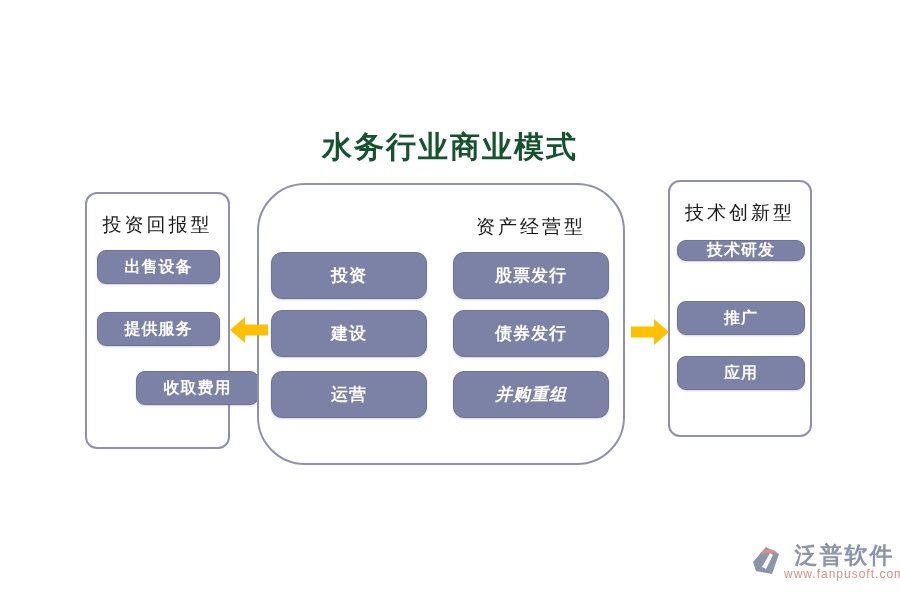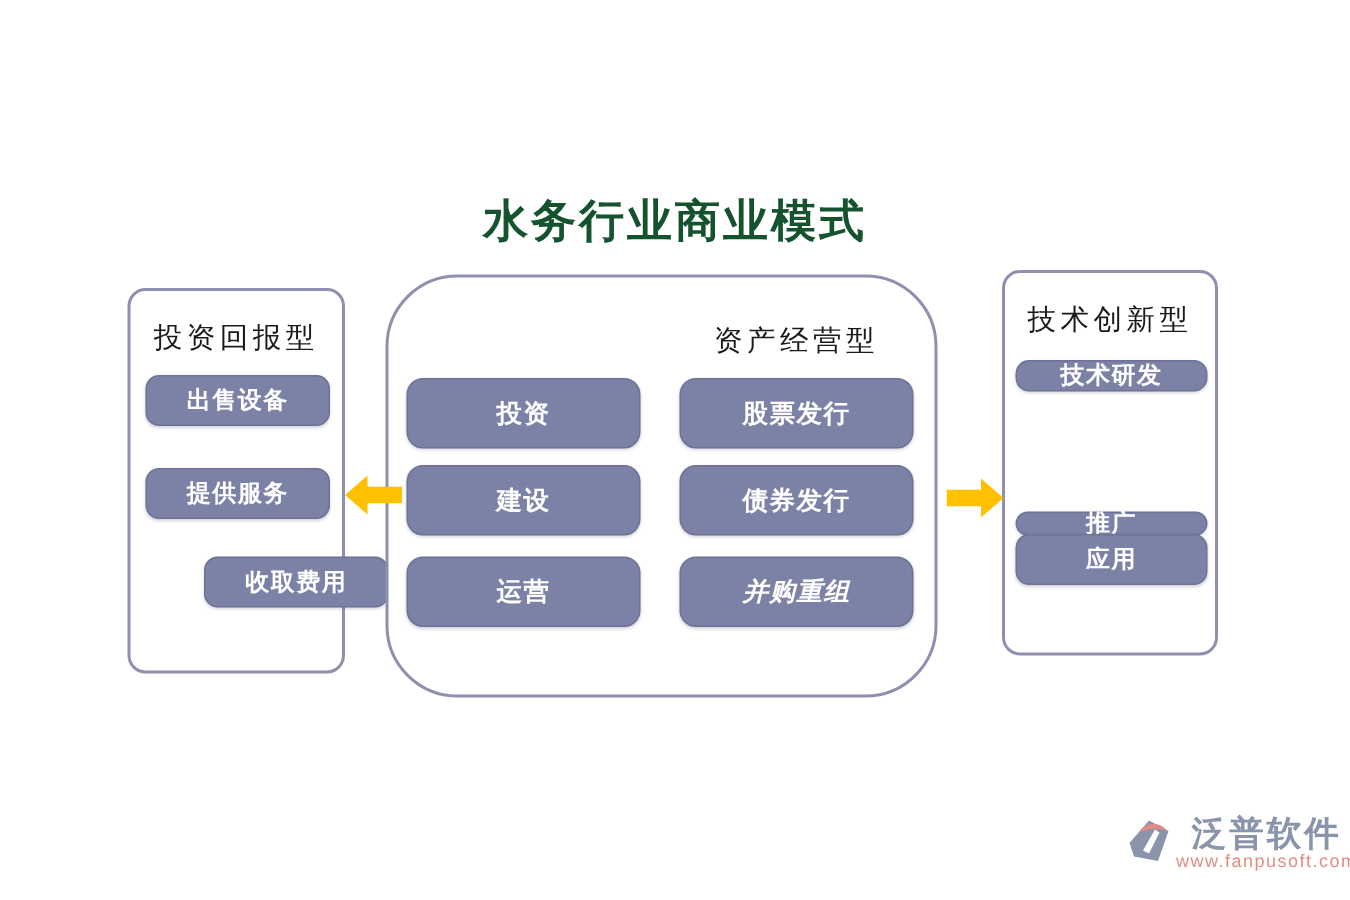--- a/index.html
+++ b/index.html
@@ -43,21 +43,21 @@
   
   .pm-btn { width: 156px; height: 47px; font-size: 17px; border-radius: 11px; }
   .ca-b1 { left: 12px;  top: 67px;  }
   .ca-b2 { left: 12px;  top: 125px; }
   .ca-b3 { left: 12px;  top: 186px; }
   .cb-b1 { left: 194px; top: 67px;  }
   .cb-b2 { left: 194px; top: 125px; }
   .cb-b3 { left: 194px; top: 186px; font-style: italic; }
   
   .pr-b1 { left: 7px; top: 58px;  width: 128px; height: 21px; }
-  .pr-b2 { left: 7px; top: 119px; width: 128px; height: 16px; margin-top: 40px; }
+  .pr-b2 { left: 7px; top: 119px; width: 128px; height: 34px; }
   .pr-b3 { left: 7px; top: 174px; width: 128px; height: 34px; }
 
   .arrow { position: absolute; width: 38px; height: 26px; }
   .arrow-left-pos  { left: 230px; top: 317px; }
   .arrow-right-pos { left: 631px; top: 319px; }
 
   .watermark {
     position: absolute; left: 333px; top: 187px; opacity: 0.16;
     transform: rotate(-14deg); pointer-events: none; text-align: center;
   }

